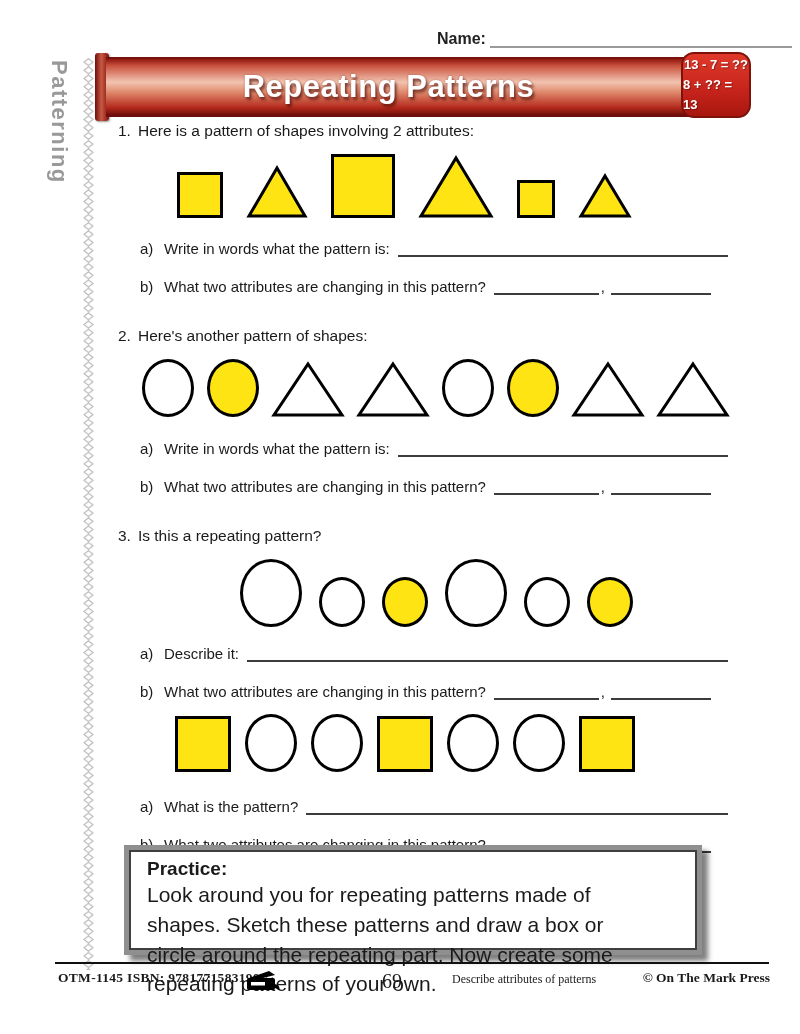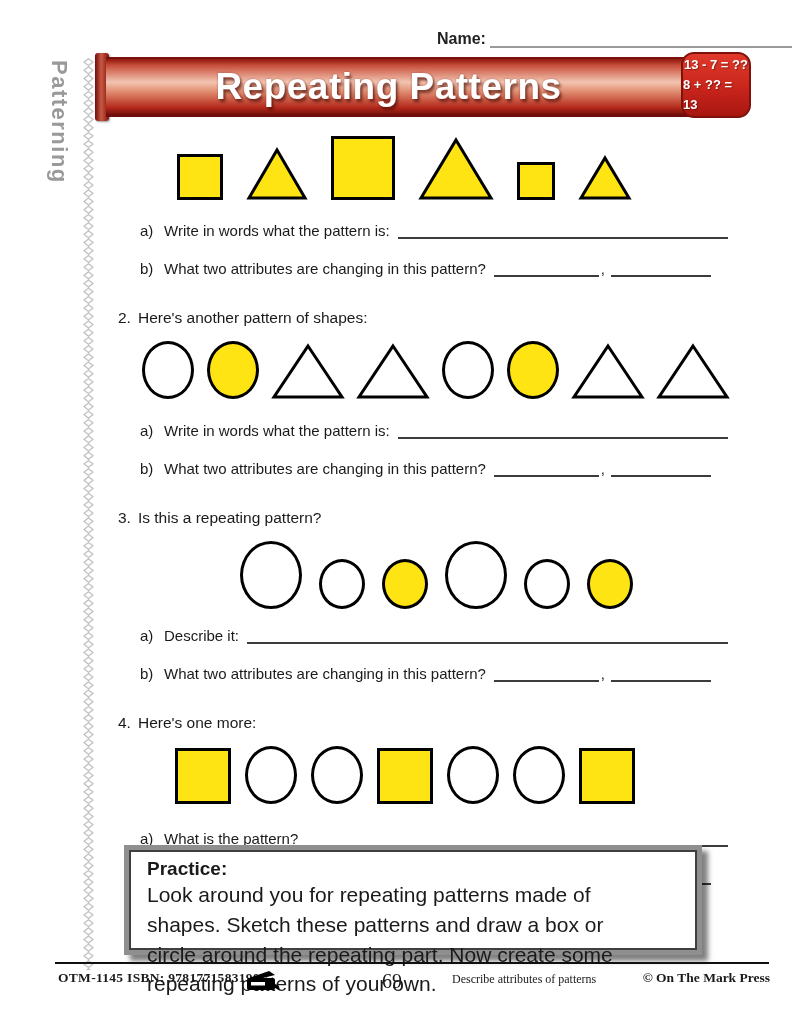--- a/index.html
+++ b/index.html
@@ -26,21 +26,21 @@
     background:linear-gradient(90deg,#6e0d0d 0%,#c85a44 45%,#7e120c 100%);
     box-shadow:1px 1px 2px rgba(0,0,0,.4);
   }
   .banner-body{
     position:absolute;left:11px;right:6px;top:0;bottom:0;
     background:linear-gradient(180deg,#8e170f 0%,#c8503c 12%,#f2c4b0 42%,#e08a6e 60%,#b52a1c 88%,#7a120c 100%);
     border-top:2px solid #7a120c;border-bottom:3px solid #6e0d0d;
     display:flex;align-items:center;justify-content:center;
   }
   .banner-title{
-    font-size:37px;font-weight:bold;color:#ffffff;letter-spacing:.5px;
+    font-size:31px;font-weight:bold;color:#ffffff;letter-spacing:.5px;
     padding-right:70px;
     text-shadow:2px 3px 3px rgba(70,10,5,.65), 0 0 2px rgba(120,20,10,.5);
   }
   .math-box{
     position:absolute;right:-4px;top:-5px;width:70px;height:66px;border-radius:13px;
     background:linear-gradient(180deg,#e0392b 0%,#c8251c 55%,#a8170f 100%);
     border:2px solid #7e120b;box-sizing:border-box;
     display:flex;flex-direction:column;align-items:center;justify-content:center;
     color:#fff;font-size:13px;font-weight:bold;line-height:1.55;
     text-shadow:1px 1px 1px rgba(0,0,0,.35);
@@ -106,20 +106,23 @@
     </div>
     <div class="math-box">
       <div>13 - 7 = ??</div>
       <div>8 + ?? = 13</div>
     </div>
   </div>
 
   <div class="content">
 
     <div>
+      <div class="prompt" style="margin-top:0;">
+        <span class="num">1.</span><span>Here is a pattern of shapes involving 2 attributes:</span>
+      </div>
       <div class="shape-row" style="padding-left:59px;gap:24px;height:66px;">
           <div class="shp square" style="width: 46px; height: 46px; background: rgb(255, 228, 19);"></div>
           <svg width="60" height="52" style="overflow: visible;">
             <polygon points="30,2 58,50 2,50" fill="#ffe413" stroke="#000000" stroke-width="3" stroke-linejoin="miter"></polygon>
           </svg>
           <div class="shp square" style="width: 64px; height: 64px; background: rgb(255, 228, 19);"></div>
           <svg width="74" height="62" style="overflow: visible;">
             <polygon points="37,2 72,60 2,60" fill="#ffe413" stroke="#000000" stroke-width="3" stroke-linejoin="miter"></polygon>
           </svg>
           <div class="shp square" style="width: 38px; height: 38px; background: rgb(255, 228, 19);"></div>
@@ -197,23 +200,20 @@
       <div class="q">
         <span class="qlabel">b)</span>
         <span class="qtext">What two attributes are changing in this pattern?</span>
         <span class="blank w1"></span>
         <span class="comma">,</span>
         <span class="blank w2"></span>
       </div>
     </div>
 
     <div>
-      <div class="prompt">
-        <span class="num">4.</span><span>Here's one more:</span>
-      </div>
       <div class="shape-row" style="padding-left:57px;gap:14px;height:60px;">
           <div class="shp square" style="width: 56px; height: 56px; background: rgb(255, 228, 19);"></div>
           <div class="shp circle" style="width: 52px; height: 58px; background: rgb(255, 255, 255);"></div>
           <div class="shp circle" style="width: 52px; height: 58px; background: rgb(255, 255, 255);"></div>
           <div class="shp square" style="width: 56px; height: 56px; background: rgb(255, 228, 19);"></div>
           <div class="shp circle" style="width: 52px; height: 58px; background: rgb(255, 255, 255);"></div>
           <div class="shp circle" style="width: 52px; height: 58px; background: rgb(255, 255, 255);"></div>
           <div class="shp square" style="width: 56px; height: 56px; background: rgb(255, 228, 19);"></div>
         </div>
       <div class="q" style="margin-top:26px;">

